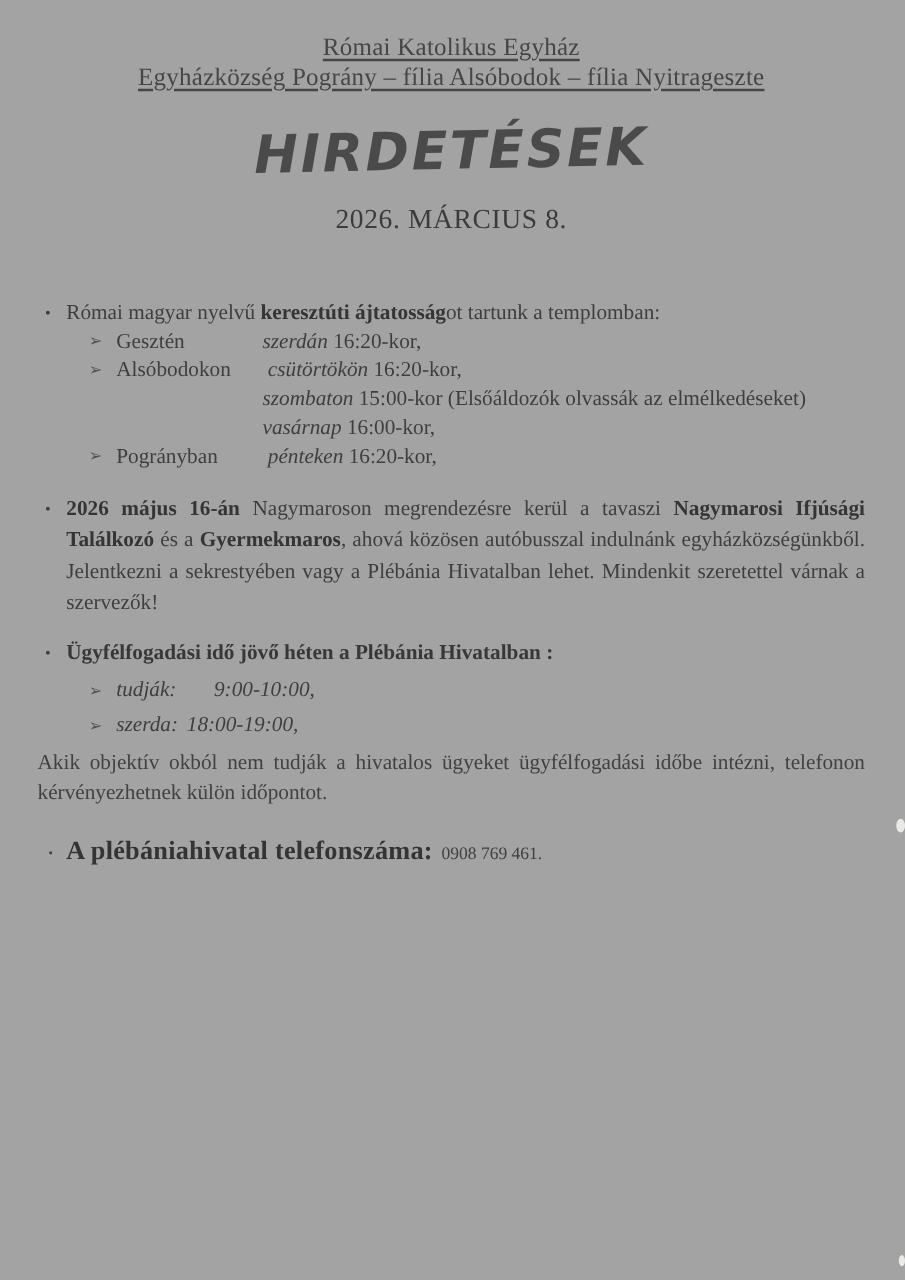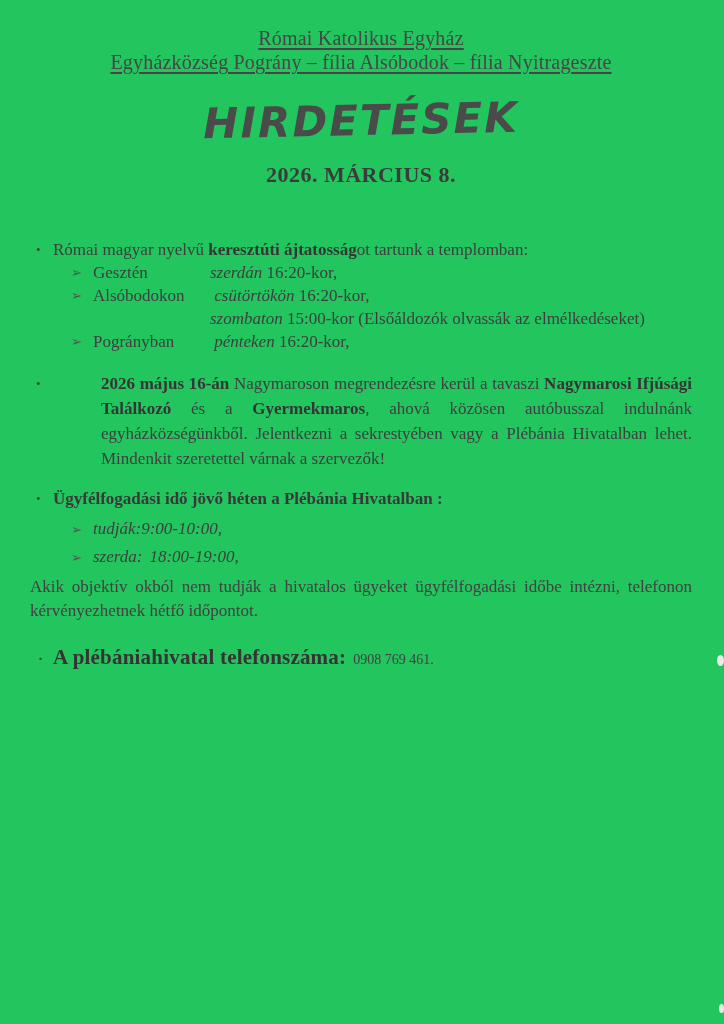--- a/index.html
+++ b/index.html
@@ -1,62 +1,62 @@
 <!DOCTYPE html>
 <html><head>
 <meta charset="utf-8">
 <style>
   html,body{margin:0;padding:0;}
   body{background:#ffffff;}
   .doc{
     width:724px;height:1024px;box-sizing:border-box;
-    background:#22c55e;position:relative;overflow:hidden;
+    background:#a3a3a3;position:relative;overflow:hidden;
     padding:26px 32px 0 30px;
     font-family:"Liberation Serif",serif;
     color:#3e3e3e;
   }
   .header-line{
     font-size:20px;line-height:24px;text-align:center;
     text-decoration:underline;text-underline-offset:3px;
     color:#464646;letter-spacing:0.2px;
   }
   .title{
     font-family:"DejaVu Sans",sans-serif;font-weight:bold;font-style:italic;
     font-size:42px;line-height:1.2;text-align:center;letter-spacing:2px;
     margin-top:22px;transform:rotate(-1.2deg);color:#4a4a4a;
   }
   .date{
-    font-size:22px;font-weight:bold;text-align:center;
+    font-size:22px;font-weight:normal;text-align:center;
     margin-top:16px;letter-spacing:0.5px;color:#3b3b3b;line-height:26px;
   }
   .b-item{display:flex;}
   .bullet{
     width:23px;padding-left:6px;box-sizing:border-box;
     font-size:13px;flex:none;
   }
   .b-text{flex:1;font-size:17px;}
   .b { font-weight:bold;color:#353535; }
   .m-keresztuti{margin-top:50px;}
   .m-keresztuti .bullet,.m-keresztuti .b-text{line-height:23px;}
   .m-nagymaros{margin-top:18px;}
   .m-nagymaros .bullet,.m-nagymaros .b-text{line-height:25px;}
-  .m-nagymaros .b-text{text-align:justify;text-align-last:left;margin-left:48px;}
+  .m-nagymaros .b-text{text-align:justify;text-align-last:left;}
   .m-office{margin-top:16px;}
   .m-office .bullet,.m-office .b-text{line-height:23px;}
   .b-text.bold{font-weight:bold;color:#383838;}
   .schedule{}
   .sch-line{display:flex;font-size:17px;line-height:23px;}
   .sch-left{width:180px;padding-left:41px;box-sizing:border-box;display:flex;flex:none;}
   .arrow{width:22px;flex:none;font-size:13px;color:#525252;}
   .sch-right{flex:1;}
   .day{font-style:italic;}
   .hours{margin-top:5px;}
   .hour-line{padding-left:41px;font-size:17px;line-height:27px;font-style:italic;}
   .hour-line .arrow{display:inline-block;font-style:normal;}
-  .t-wide{}
+  .t-wide{margin-left:30px;}
   .t-norm{margin-left:7px;}
   .para{font-size:17px;line-height:24px;text-align:justify;text-align-last:left;margin:0;color:#414141;}
   .m-para1{margin-top:4px;}
   .phone{display:flex;align-items:baseline;margin-top:22px;}
   .s-bullet{width:23px;padding-left:8px;box-sizing:border-box;font-size:15px;font-weight:bold;flex:none;}
   .phone-label{font-size:21px;font-weight:bold;color:#343434;letter-spacing:0.2px;}
   .phone-number{font-size:14px;color:#404040;margin-left:7px;}
   .artifact{position:absolute;background:#eaeae8;border-radius:50%;}
   .a1{right:0;top:655px;width:7px;height:11px;}
   .a2{right:0;top:1004px;width:5px;height:9px;}
@@ -96,20 +96,21 @@
           <span>Alsóbodokon</span>
         </div>
         <div class="sch-right"><span class="day">&nbsp;csütörtökön</span><span> 16:20-kor,</span></div>
       </div>
       <div class="sch-line">
         <div class="sch-left"></div>
         <div class="sch-right"><span class="day">szombaton</span><span> 15:00-kor (Elsőáldozók olvassák az elmélkedéseket)</span></div>
       </div>
       <div class="sch-line">
         <div class="sch-left"></div>
+        <div class="sch-right"><span class="day">vasárnap</span><span> 16:00-kor,</span></div>
       </div>
       <div class="sch-line">
         <div class="sch-left">
           <span class="arrow">➢</span>
           <span>Pogrányban</span>
         </div>
         <div class="sch-right"><span class="day">&nbsp;pénteken</span><span> 16:20-kor,</span></div>
       </div>
       <div class="sch-line">
         <div class="sch-left"></div>
@@ -124,21 +125,21 @@
   <div class="b-item m-office">
     <span class="bullet">•</span>
     <div class="b-text bold">Ügyfélfogadási idő jövő héten a Plébánia Hivatalban :</div>
   </div>
 
   <div class="hours" id="hours">
       <div class="hour-line"><span class="arrow">➢</span><span>tudják:</span><span class="t-wide">9:00-10:00,</span></div>
       <div class="hour-line"><span class="arrow">➢</span><span>szerda:</span><span class="t-norm">18:00-19:00,</span></div>
     </div>
 
-  <p class="para m-para1">Akik objektív okból nem tudják a hivatalos ügyeket ügyfélfogadási időbe intézni, telefonon kérvényezhetnek hétfő időpontot.</p>
+  <p class="para m-para1">Akik objektív okból nem tudják a hivatalos ügyeket ügyfélfogadási időbe intézni, telefonon kérvényezhetnek külön időpontot.</p>
 
   <div class="phone">
     <span class="s-bullet">·</span>
     <span class="phone-label"><span>A plébániahivatal telefonszáma</span><span>:</span></span>
     <span class="phone-number">0908 769 461.</span>
   </div>
 
   <div class="artifact a1"></div>
   <div class="artifact a2"></div>
 </div>

